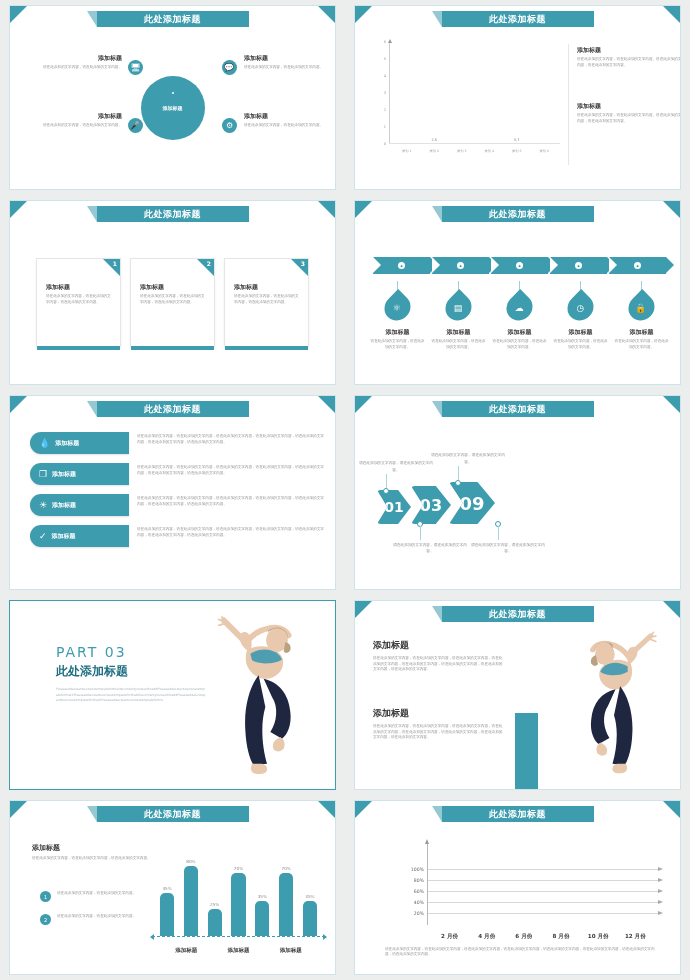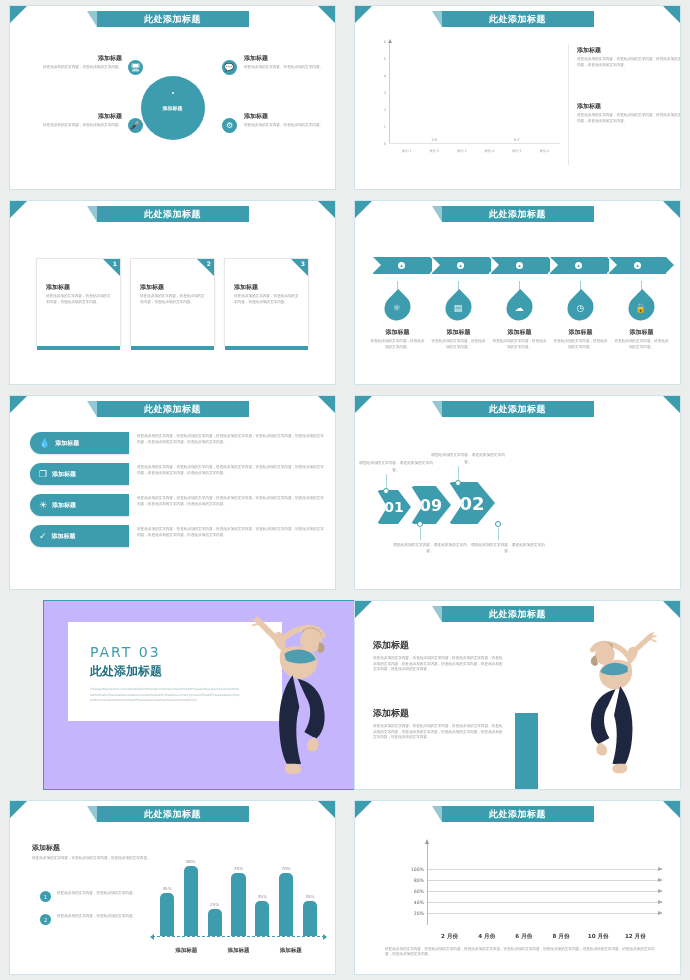--- a/index.html
+++ b/index.html
@@ -16,21 +16,21 @@
     grid-template-rows: 195px 195px 205px 200px 185px;
   }
   .cell { position: relative; padding: 5px 9px; }
   .slide {
     position: relative;
     width: 100%; height: 100%;
     background: #ffffff;
     border: 1px solid #cfe4e8;
     overflow: hidden;
   }
-  .slide.dark { background: #c4b5fd; border-color: #3d9cae; margin-left: 34px; }
+  .slide.dark { background: #ffffff; border-color: #3d9cae; }
 
   
   .corner { position: absolute; width: 0; height: 0; z-index: 5; }
   .corner.tl { top: 0; left: 0; border-top: 17px solid #3d9cae; border-right: 17px solid transparent; }
   .corner.tr { top: 0; right: 0; border-top: 17px solid #3d9cae; border-left: 17px solid transparent; }
 
   
   .banner {
     position: absolute; top: 5px; left: 50%; transform: translateX(-50%);
     width: 152px; height: 16px;
@@ -473,25 +473,25 @@
     <div class="slide">
       <div class="corner tl"></div>
       <div class="corner tr"></div>
       <div class="banner">此处添加标题</div>
       <div class="body">
         <div class="arrows" id="s6arrows">
             <div class="arrowb" style="left: 0px; width: 34px; height: 34px; font-size: 14px;">01</div>
             <div class="tagdot" style="left: 6px; bottom: 30px;"></div>
             <div class="vline" style="left: 9px; bottom: 36px; height: 14px;"></div>
             <div class="callout" style="left: -18px; bottom: 51px;">请在此添加的文字内容，请在此添加的文字内容。</div>
-            <div class="arrowb" style="left: 34px; width: 40px; height: 38px; font-size: 16px;">09</div>
+            <div class="arrowb" style="left: 34px; width: 40px; height: 38px; font-size: 16px;">03</div>
             <div class="tagdot" style="left: 40px; bottom: -3px;"></div>
             <div class="vline" style="left: 43px; top: 54px; height: 14px;"></div>
             <div class="callout" style="left: 16px; top: 70px;">请在此添加的文字内容，请在此添加的文字内容。</div>
-            <div class="arrowb" style="left: 72px; width: 46px; height: 42px; font-size: 18px;">02</div>
+            <div class="arrowb" style="left: 72px; width: 46px; height: 42px; font-size: 18px;">09</div>
             <div class="tagdot" style="left: 78px; bottom: 38px;"></div>
             <div class="vline" style="left: 81px; bottom: 44px; height: 14px;"></div>
             <div class="callout" style="left: 54px; bottom: 59px;">请在此添加的文字内容，请在此添加的文字内容。</div>
             <div class="tagdot" style="left: 118px; bottom: -3px;"></div>
             <div class="vline" style="left: 121px; top: 54px; height: 14px;"></div>
             <div class="callout" style="left: 94px; top: 70px;">请在此添加的文字内容，请在此添加的文字内容。</div>
           </div>
       </div>
     </div>
   </div>

